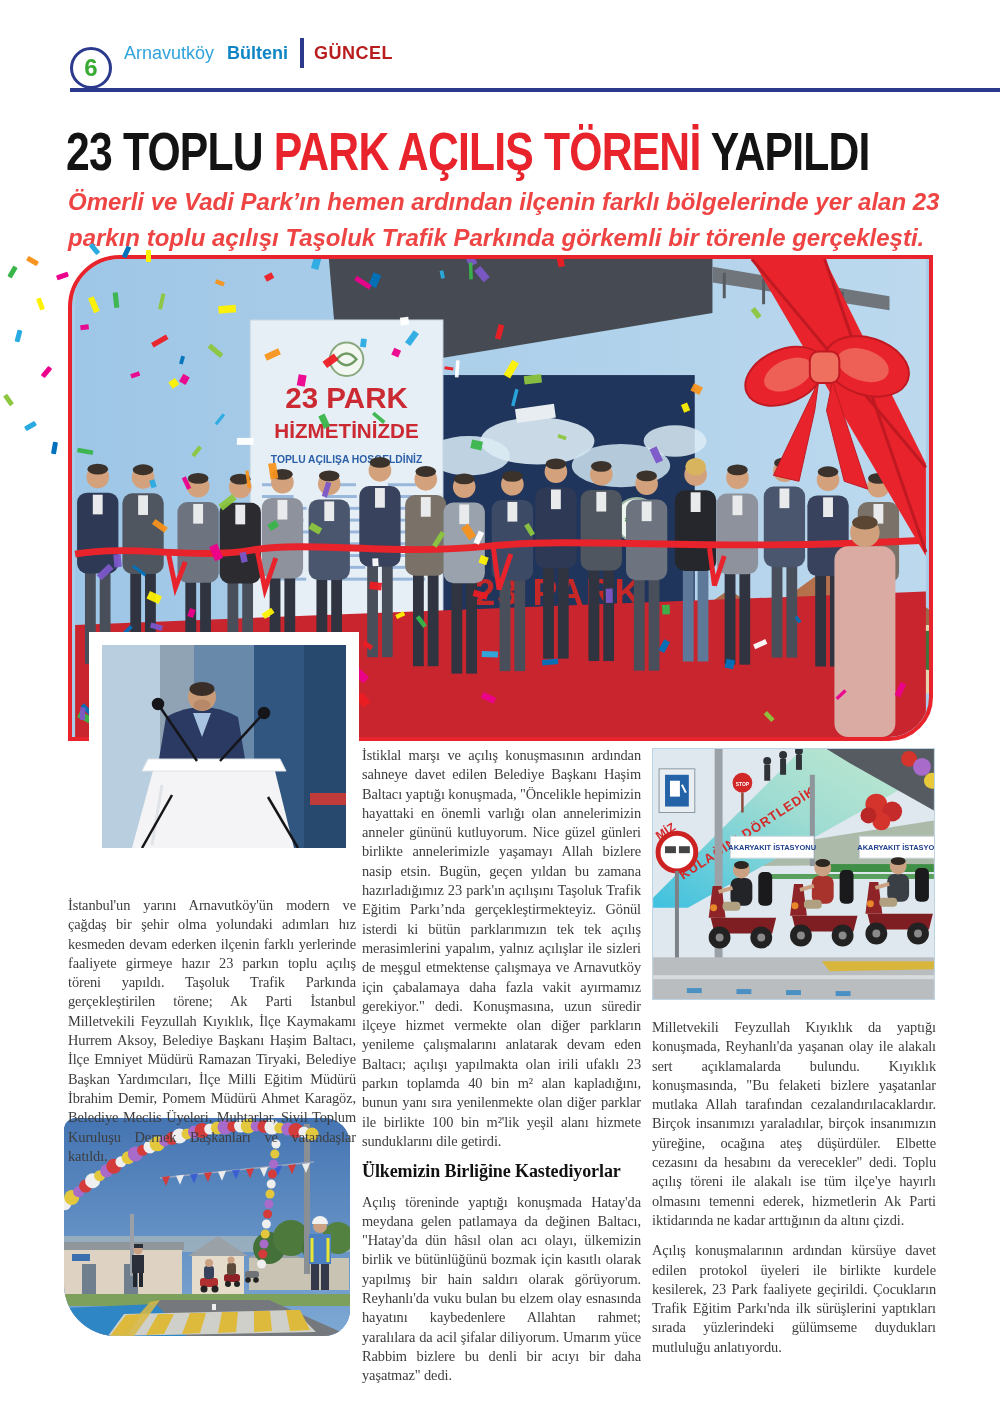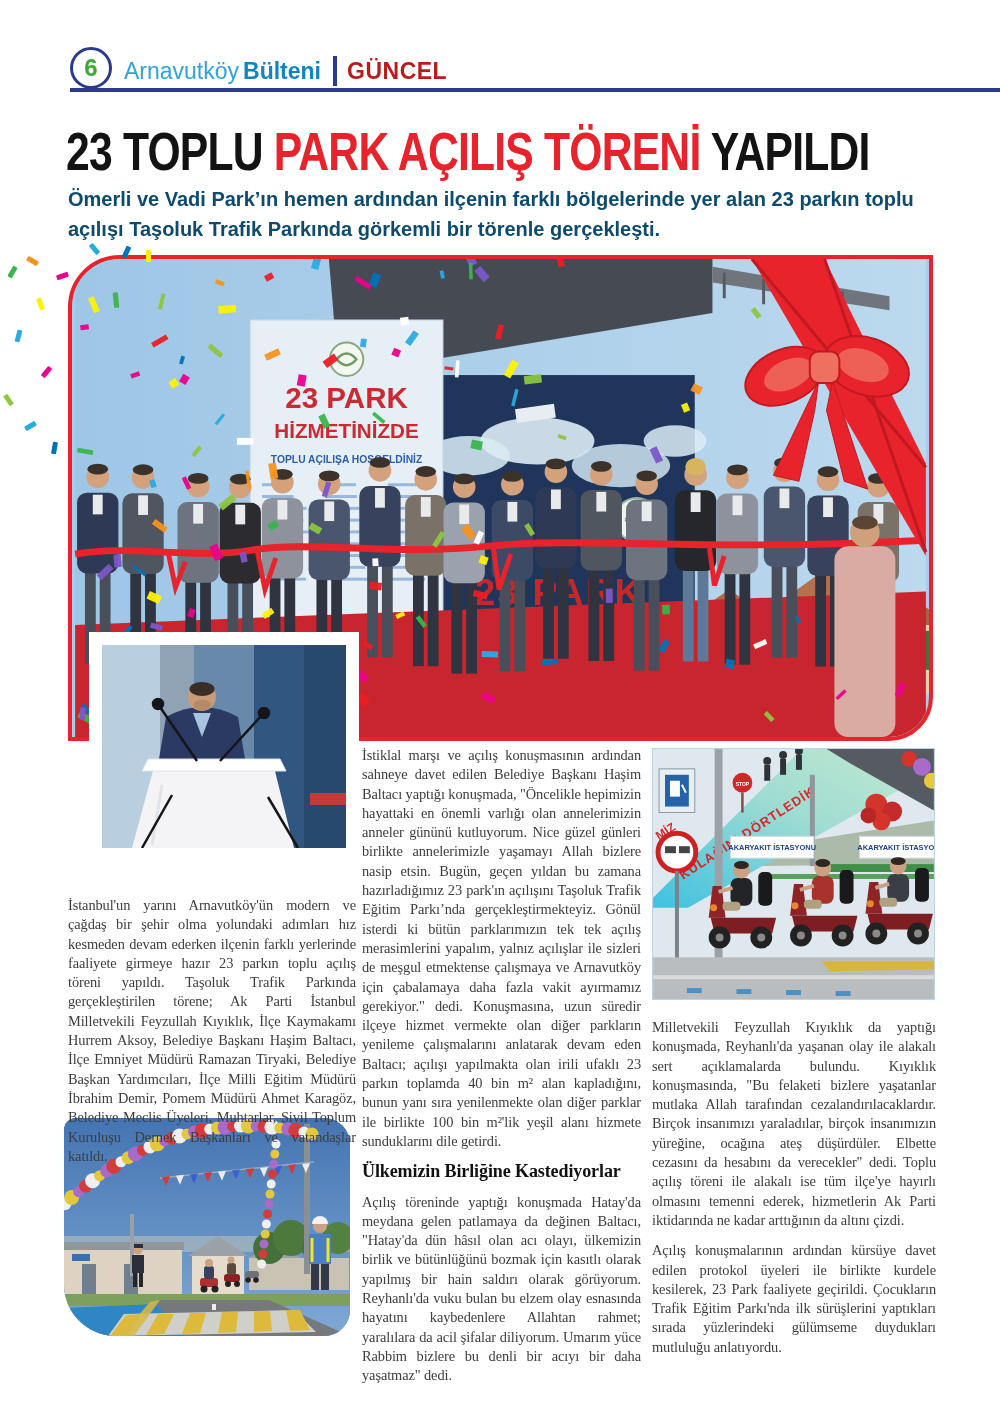--- a/index.html
+++ b/index.html
@@ -2,33 +2,33 @@
 <html><head>
 <meta charset="utf-8">
 <style>
   html,body{margin:0;padding:0;background:#ffffff;}
   .page{position:relative;width:1000px;height:1403px;background:#fff;overflow:hidden;
         font-family:"Liberation Sans",sans-serif;}
   
   .hdr-circle{position:absolute;left:70px;top:47px;width:36px;height:36px;border:3px solid #2b3a8c;
         border-radius:50%;color:#3aaa35;font-weight:bold;font-size:24px;display:flex;
         align-items:center;justify-content:center;background:#fff;}
-  .hdr-brand{position:absolute;left:124px;top:56px;font-size:23px;white-space:nowrap;display:flex;align-items:center;}
+  .hdr-brand{position:absolute;left:124px;top:38px;font-size:18px;white-space:nowrap;display:flex;align-items:center;}
   .brand-light{color:#2fa3dc;font-weight:normal;}
-  .brand-bold{color:#0f85c6;font-weight:bold;margin-left:4px;}
+  .brand-bold{color:#0f85c6;font-weight:bold;margin-left:13px;}
   .hdr-bar{width:4px;height:30px;background:#2b3a8c;margin:0 10px 0 12px;}
   .hdr-section{color:#b91c1c;font-weight:bold;letter-spacing:.5px;}
   .hdr-rule{position:absolute;left:70px;top:88px;width:930px;height:4px;background:#2b3a8c;}
   
   .headline{position:absolute;left:66px;top:120px;white-space:nowrap;font-weight:bold;
         font-size:54px;letter-spacing:-1px;transform:scaleX(.79);transform-origin:left top;}
   .hl-black{color:#131313;}
   .hl-red{color:#e8232b;}
-  .subtitle{position:absolute;left:68px;top:184px;width:880px;font-size:20px;font-weight:bold;
-        color:#0c4a6e;line-height:1.5;}
+  .subtitle{position:absolute;left:68px;top:184px;width:880px;font-size:24px;font-weight:bold;
+        font-style:italic;color:#ef4444;line-height:1.5;}
   
   .photo-main{position:absolute;left:68px;top:255px;width:865px;height:486px;border:4px solid #e8232b;
         border-radius:52px 0 44px 0;overflow:hidden;box-sizing:border-box;background:#a9cde8;}
   .photo-speaker{position:absolute;left:89px;top:632px;width:270px;height:229px;background:#fff;
         padding:13px;box-sizing:border-box;}
   .photo-scooter{position:absolute;left:652px;top:748px;width:283px;height:252px;border:1px solid #bdd4e4;
         box-sizing:border-box;overflow:hidden;background:#dfe8ee;}
   .photo-park{position:absolute;left:64px;top:1118px;width:286px;height:218px;overflow:hidden;
         border-radius:12px 26px 26px 52px;background:#4f7fb8;}
   .photo-main svg,.photo-speaker svg,.photo-scooter svg,.photo-park svg{display:block;}

